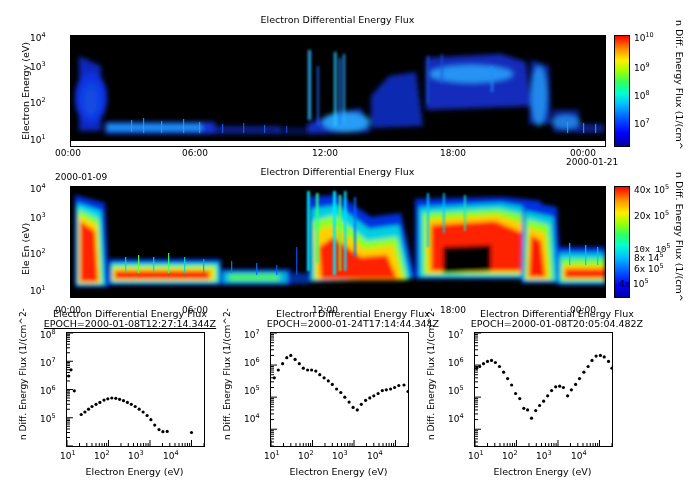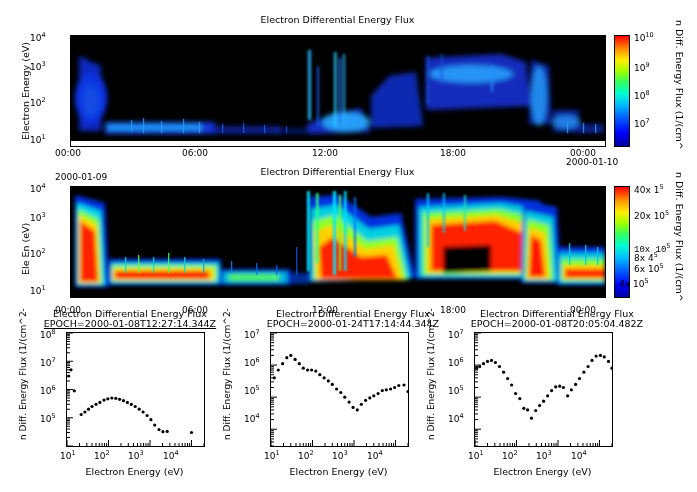--- a/index.html
+++ b/index.html
@@ -85,21 +85,21 @@
   <div class="abs tick" style="left:30px;top:133px;"><span>10</span><span class="sup">1</span></div>
 </div>
 <div class="abs vlab" style="left:20px;top:140px;transform:rotate(-90deg);">Electron Energy (eV)</div>
 
 <div class="abs tick" style="left:55px;top:148px;">00:00</div>
 <div class="abs tick" style="left:55px;top:172px;">2000-01-09</div>
 <div class="abs tick" style="left:182px;top:148px;">06:00</div>
 <div class="abs tick" style="left:312px;top:148px;">12:00</div>
 <div class="abs tick" style="left:440px;top:148px;">18:00</div>
 <div class="abs tick" style="left:570px;top:148px;">00:00</div>
-<div class="abs tick" style="left:566px;top:157px;">2000-01-10</div>
+<div class="abs tick" style="left:566px;top:157px;">2000-01-21</div>
 
 <div class="cbar" style="left:614px;top:35px;width:14px;height:110px;
   background:linear-gradient(to top,#0000a0 0%,#0000ff 12%,#0060ff 26%,#00c0ff 38%,#00ffd0 48%,#30ff60 58%,#a0ff00 68%,#ffee00 78%,#ff9000 88%,#ff0000 100%);"></div>
 <div class="abs tick" style="left:634px;top:31px;"><span>10</span><span class="sup">10</span></div>
 <div class="abs tick" style="left:634px;top:61px;"><span>10</span><span class="sup">9</span></div>
 <div class="abs tick" style="left:634px;top:89px;"><span>10</span><span class="sup">8</span></div>
 <div class="abs tick" style="left:634px;top:117px;"><span>10</span><span class="sup">7</span></div>
 <div class="abs vlab" style="left:685px;top:20px;transform:rotate(90deg);">n Diff. Energy Flux (1/(cm^</div>
 
 <div class="abs ttl" style="left:70px;top:166px;width:535px;">Electron Differential Energy Flux</div>
@@ -198,24 +198,24 @@
 <div class="abs vlab" style="left:20px;top:275px;transform:rotate(-90deg);">Ele En (eV)</div>
 
 <div class="abs tick" style="left:55px;top:305px;">00:00</div>
 <div class="abs tick" style="left:182px;top:305px;">06:00</div>
 <div class="abs tick" style="left:312px;top:305px;">12:00</div>
 <div class="abs tick" style="left:440px;top:305px;">18:00</div>
 <div class="abs tick" style="left:570px;top:305px;">00:00</div>
 
 <div class="cbar" style="left:614px;top:186px;width:14px;height:110px;
   background:linear-gradient(to top,#0000a0 0%,#0000ff 11%,#0060ff 24%,#00c0ff 36%,#00ffd0 47%,#30ff60 57%,#a0ff00 67%,#ffee00 77%,#ff9000 88%,#ff0000 100%);"></div>
-<div class="abs tick" style="left:634px;top:183px;"><span>40x 1</span><span class="sup">5</span></div>
+<div class="abs tick" style="left:634px;top:183px;"><span>40x 10</span><span class="sup">5</span></div>
 <div class="abs tick" style="left:634px;top:209px;"><span>20x 10</span><span class="sup">5</span></div>
 <div class="abs tick" style="left:634px;top:243px;font-family:Liberation Mono, monospace;"><span>10x 10</span><span class="sup">5</span></div>
-<div class="abs tick" style="left:634px;top:251px;"><span>8x 4</span><span class="sup">5</span></div>
+<div class="abs tick" style="left:634px;top:251px;"><span>8x 14</span><span class="sup">5</span></div>
 <div class="abs tick" style="left:634px;top:262px;"><span>6x 10</span><span class="sup">5</span></div>
 <div class="abs tick" style="left:619px;top:277px;"><span>4x 10</span><span class="sup">5</span></div>
 <div class="abs vlab" style="left:685px;top:172px;transform:rotate(90deg);">n Diff. Energy Flux (1/(cm^</div>
 
 <div class="abs ttl" style="left:30px;top:308px;width:200px;">Electron Differential Energy Flux</div>
 <div class="abs ttl" style="left:30px;top:318px;width:200px;text-decoration:underline;">EPOCH=2000-01-08T12:27:14.344Z</div>
 <div class="sc" style="left:66px;top:332px;width:137px;height:113px;" id="sc0"><svg width="137" height="113">
       <circle cx="1.7" cy="43.0" r="1.6" fill="#000"></circle>
       <circle cx="4.0" cy="36.8" r="1.6" fill="#000"></circle>
       <circle cx="7.3" cy="57.8" r="1.6" fill="#000"></circle>

